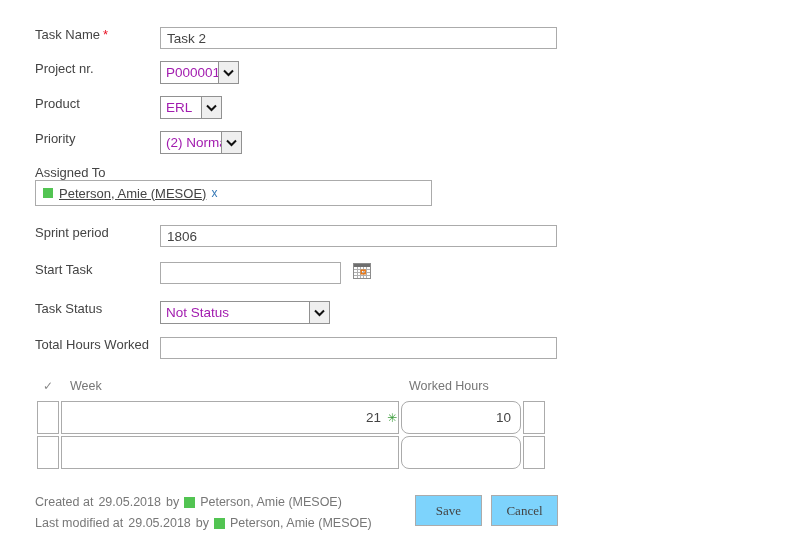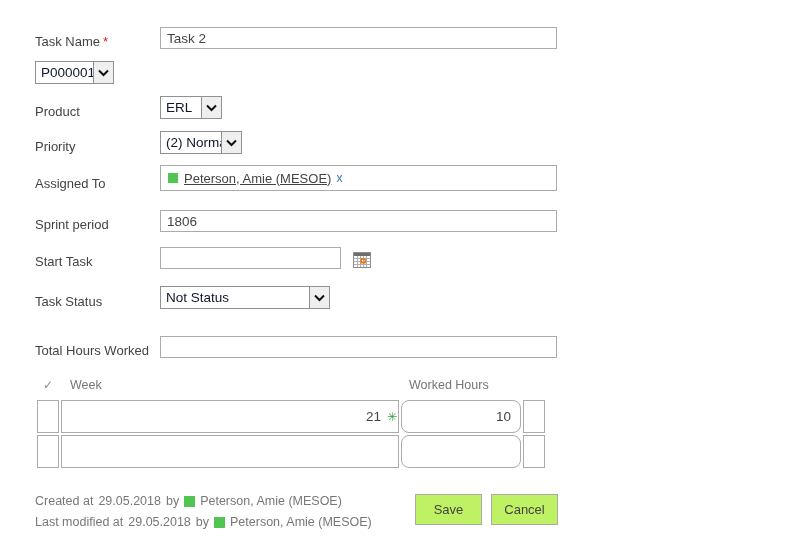--- a/index.html
+++ b/index.html
@@ -2,33 +2,33 @@
 <html><head>
 <meta charset="utf-8">
 <style>
   html,body{margin:0;padding:0;background:#fff;}
   body{
     width:806px;height:546px;overflow:hidden;
     font-family:"Liberation Sans","DejaVu Sans",sans-serif;
     color:#444;
   }
   .form{padding:27px 0 0 35px;width:525px;}
-  .frow{display:flex;align-items:flex-end;margin-bottom:12px;}
+  .frow{display:flex;align-items:flex-start;margin-bottom:12px;}
   .flabel{width:125px;flex:none;font-size:13px;color:#444;}
   .req{color:#e81123;margin-left:3px;font-size:13px;}
   .text-input{
     width:397px;height:22px;border:1px solid #ababab;background:#fff;
     font-family:"Liberation Sans",sans-serif;font-size:13.5px;color:#444;
     padding:1px 6px;box-sizing:border-box;outline:none;
   }
   .sel{
     display:inline-flex;align-items:stretch;height:23px;border:1px solid #919191;
     background:#fff;box-sizing:border-box;cursor:default;
   }
-  .sel-text{display:flex;align-items:center;padding:0 5px;font-size:13.5px;color:#0f172a;flex:1;white-space:nowrap;overflow:hidden;}
+  .sel-text{display:flex;align-items:center;padding:0 5px;font-size:13.5px;color:#a21caf;flex:1;white-space:nowrap;overflow:hidden;}
   .sel-arrow{width:19px;flex:none;border-left:1px solid #919191;background:#efefef;display:flex;align-items:center;justify-content:center;}
   .w-project{width:79px;}
   .w-product{width:62px;}
   .w-priority{width:82px;}
   .w-status{width:170px;}
   .people-box{
     width:397px;height:26px;border:1px solid #ababab;box-sizing:border-box;
     display:flex;align-items:center;padding:0 7px;background:#fff;
   }
   .presence{width:10px;height:10px;background:#52c452;flex:none;margin-right:6px;}
@@ -51,36 +51,37 @@
   .c-end{width:18px;}
   .new-star{color:#3f9e3f;font-size:12px;margin-left:6px;font-weight:bold;}
   
   .footer{display:flex;justify-content:space-between;align-items:flex-start;margin-top:24px;width:523px;}
   .meta{font-size:12.5px;color:#777;}
   .meta-line{display:flex;align-items:center;margin-bottom:7px;white-space:nowrap;}
   .meta-line span{margin-right:5px;}
   .presence-sm{width:11px;height:11px;background:#52c452;flex:none;margin-right:6px;}
   .btn-row{display:flex;gap:9px;}
   .btn{
-    min-width:67px;height:31px;background:#bef264;border:1px solid #ababab;
-    font-family:Liberation Sans, sans-serif;font-size:13px;color:#444;
+    min-width:67px;height:31px;background:#7dd3fc;border:1px solid #ababab;
+    font-family:Liberation Serif, serif;font-size:13px;color:#444;
     padding:0 12px;cursor:pointer;
   }
 </style>
 </head>
 <body>
 
 <div class="form">
 
   <div class="frow">
     <div class="flabel"><span>Task Name</span><span class="req">*</span></div>
     <input class="text-input" type="text" value="Task 2" style="">
   </div>
 
   <div class="frow">
+    <div class="flabel">Project nr.</div>
     <div class="sel w-project">
       <span class="sel-text">P000001</span>
       <span class="sel-arrow">
           <svg width="11" height="8" viewBox="0 0 11 8">
             <polyline points="1,1.5 5.5,6 10,1.5" fill="none" stroke="#111" stroke-width="2"></polyline>
           </svg>
         </span>
     </div>
   </div>
 
@@ -101,21 +102,21 @@
     <div class="sel w-priority">
       <span class="sel-text">(2) Normal</span>
       <span class="sel-arrow">
           <svg width="11" height="8" viewBox="0 0 11 8">
             <polyline points="1,1.5 5.5,6 10,1.5" fill="none" stroke="#111" stroke-width="2"></polyline>
           </svg>
         </span>
     </div>
   </div>
 
-  <div class="frow" style="margin-bottom:19px;">
+  <div class="frow" style="margin-bottom:19px;flex-direction:column;">
     <div class="flabel">Assigned To</div>
     <div class="people-box">
       <span class="presence"></span>
       <span class="person-link">Peterson, Amie (MESOE)</span>
       <span class="remove-x">x</span>
     </div>
   </div>
 
   <div class="frow" style="margin-bottom:15px;">
     <div class="flabel">Sprint period</div>
@@ -136,21 +137,21 @@
             <line x1="13.5" y1="5" x2="13.5" y2="16"></line>
           <line x1="1" y1="7.5" x2="17" y2="7.5"></line>
             <line x1="1" y1="10.5" x2="17" y2="10.5"></line>
             <line x1="1" y1="13.5" x2="17" y2="13.5"></line>
         </g>
         <rect x="8.2" y="8.2" width="4" height="3.6" fill="none" stroke="#e8720c" stroke-width="1.4"></rect>
       </svg>
     </span>
   </div>
 
-  <div class="frow" style="margin-bottom:27px;">
+  <div class="frow" style="margin-bottom:13px;">
     <div class="flabel">Task Status</div>
     <div class="sel w-status">
       <span class="sel-text">Not Status</span>
       <span class="sel-arrow">
           <svg width="11" height="8" viewBox="0 0 11 8">
             <polyline points="1,1.5 5.5,6 10,1.5" fill="none" stroke="#111" stroke-width="2"></polyline>
           </svg>
         </span>
     </div>
   </div>

